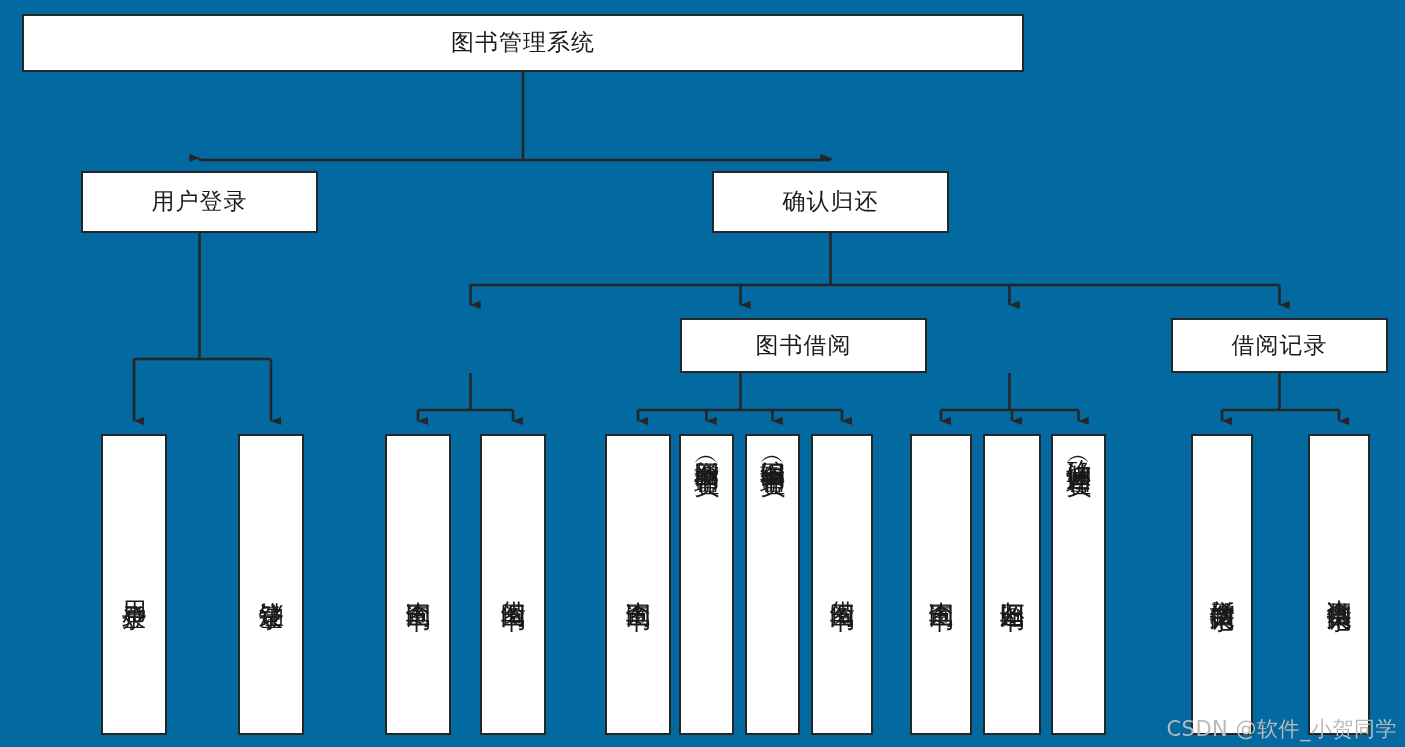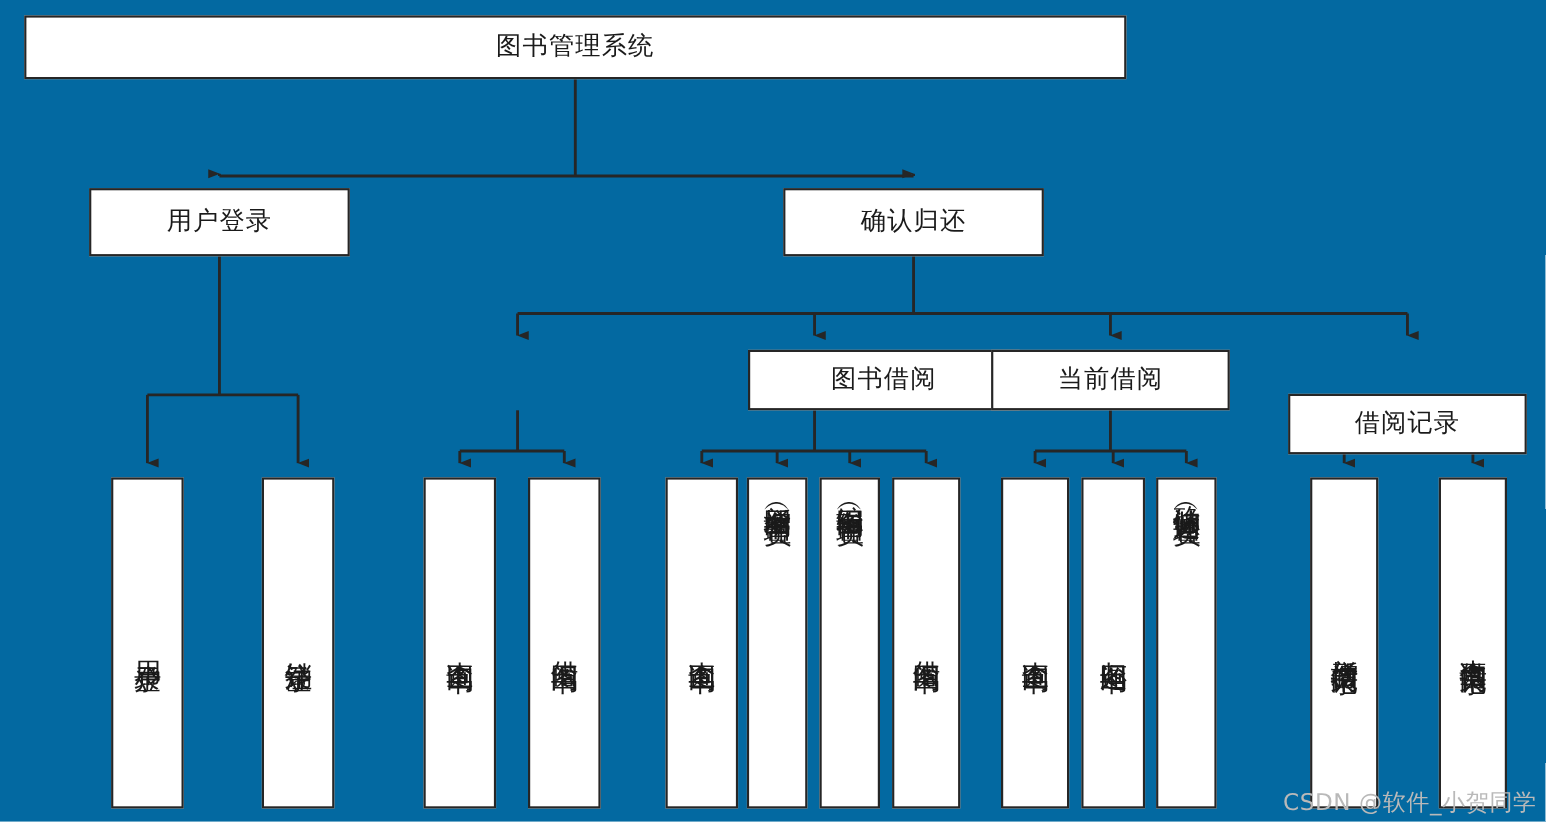--- a/index.html
+++ b/index.html
@@ -126,24 +126,21 @@
   <div class="node horizontal" style="left: 81px; top: 171px; width: 237px; height: 62px;">
     <span class="node-label">用户登录</span>
   </div>
   <div class="node horizontal" style="left: 712px; top: 171px; width: 237px; height: 62px;">
     <span class="node-label">确认归还</span>
   </div>
 
   <div class="node horizontal" style="left: 632px; top: 318px; width: 247px; height: 55px; margin-left: 48px;">
     <span class="node-label">图书借阅</span>
   </div>
-  <div class="node horizontal" style="left: 901px; top: 318px; width: 217px; height: 55px;">
-    <span class="node-label">当前借阅</span>
-  </div>
-  <div class="node horizontal" style="left: 1171px; top: 318px; width: 217px; height: 55px; margin-top: 40px;">
+  <div class="node horizontal" style="left: 1171px; top: 318px; width: 217px; height: 55px;">
     <span class="node-label">借阅记录</span>
   </div>
 
   <div class="node vertical centered" style="left: 101px; top: 434px; width: 66px; height: 301px;">
     <span class="node-label">用户登录</span>
   </div>
   <div class="node vertical centered" style="left: 238px; top: 434px; width: 66px; height: 301px;">
     <span class="node-label">注销登录</span>
   </div>
   <div class="node vertical centered" style="left: 385px; top: 434px; width: 66px; height: 301px;">

